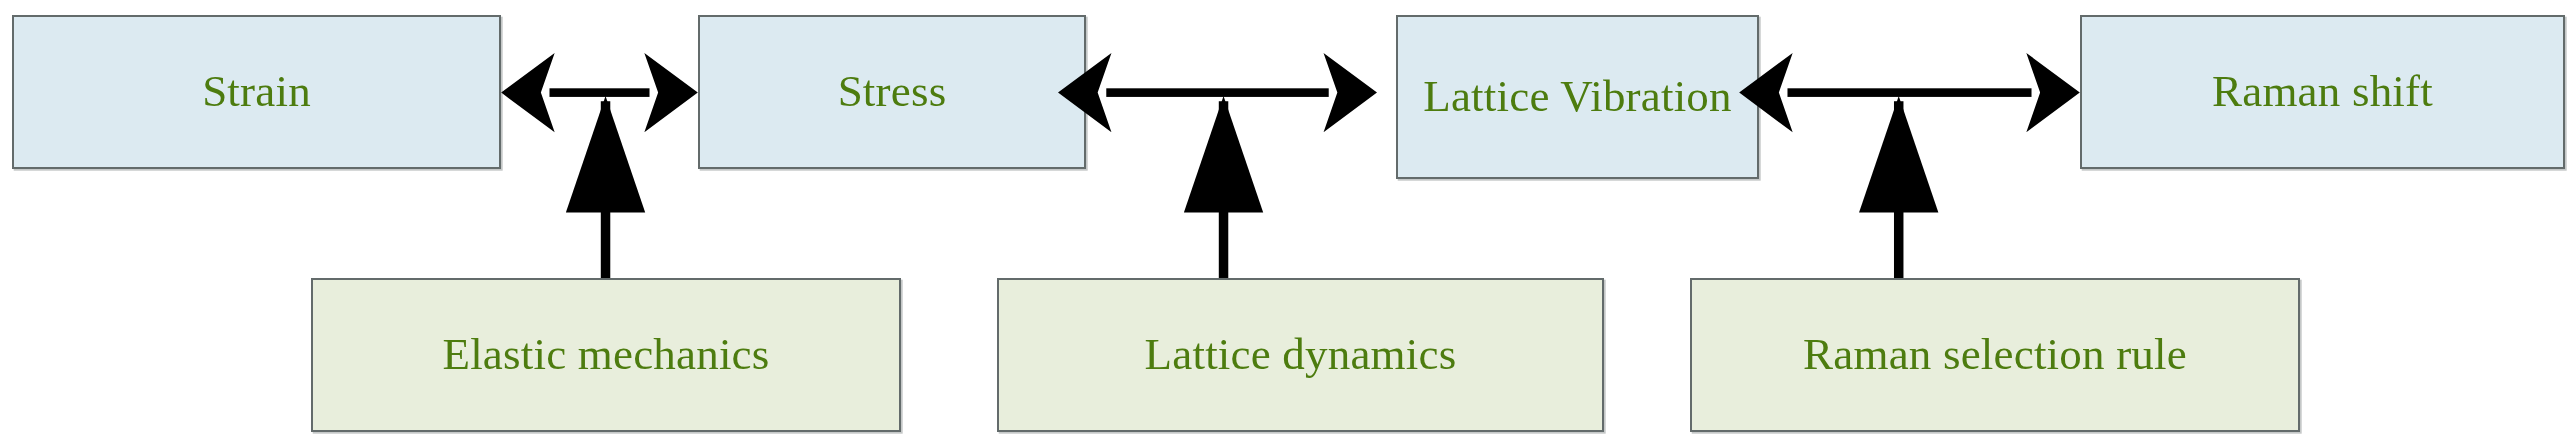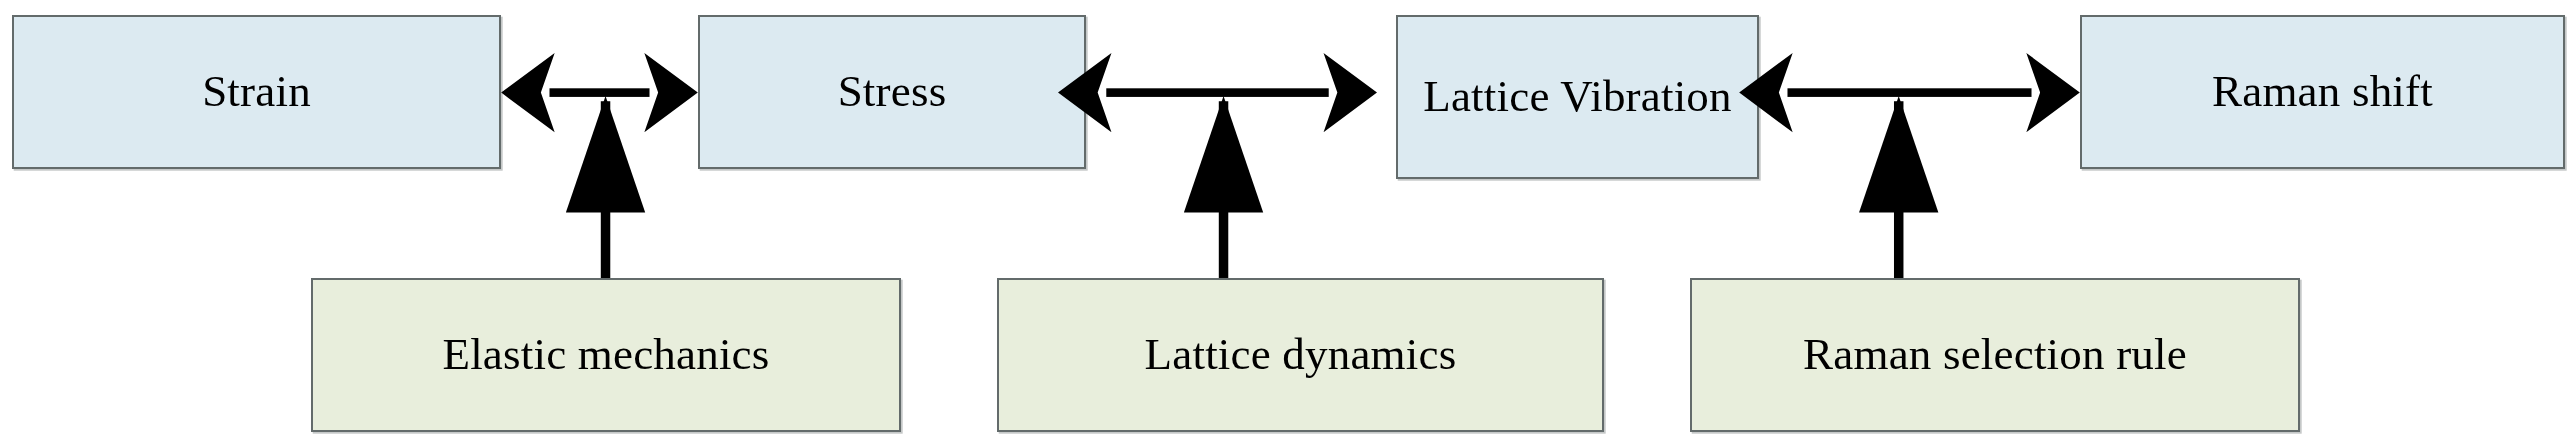--- a/index.html
+++ b/index.html
@@ -18,21 +18,21 @@
   .node {
     position: absolute;
     box-sizing: border-box;
     display: flex;
     align-items: center;
     justify-content: center;
     border: 2.6px solid #636b6b;
     box-shadow: 1.7px 1.7px 0 rgba(90,96,96,0.35);
     text-align: center;
     line-height: 1.05;
-    color: #000000;
+    color: #4d7c0f;
     letter-spacing: 0.2px;
     white-space: nowrap;
   }
   .node.blue  { background: #dceaf1; }
   .node.green { background: #e8eedc; }
   .node .label {
     display: block;
     font-size: 45px;
     font-weight: 400;
   }

